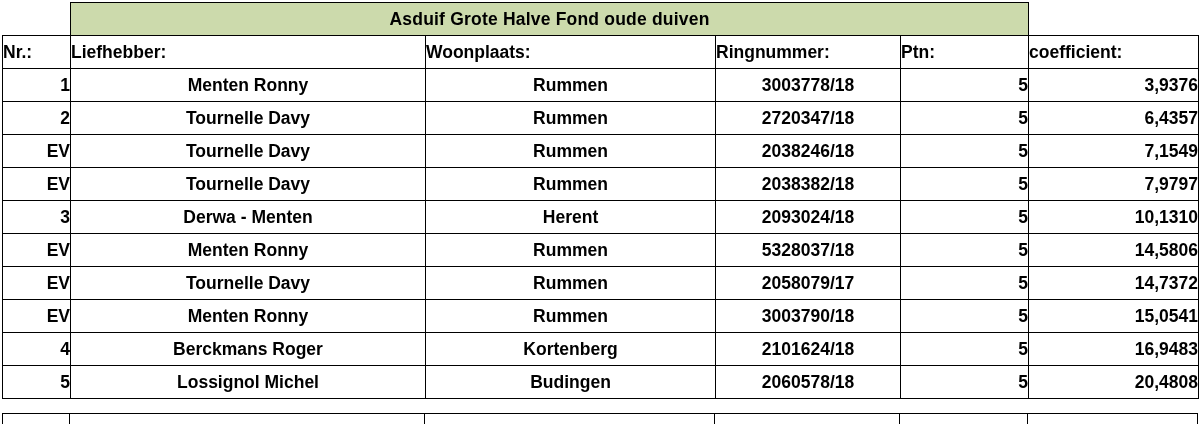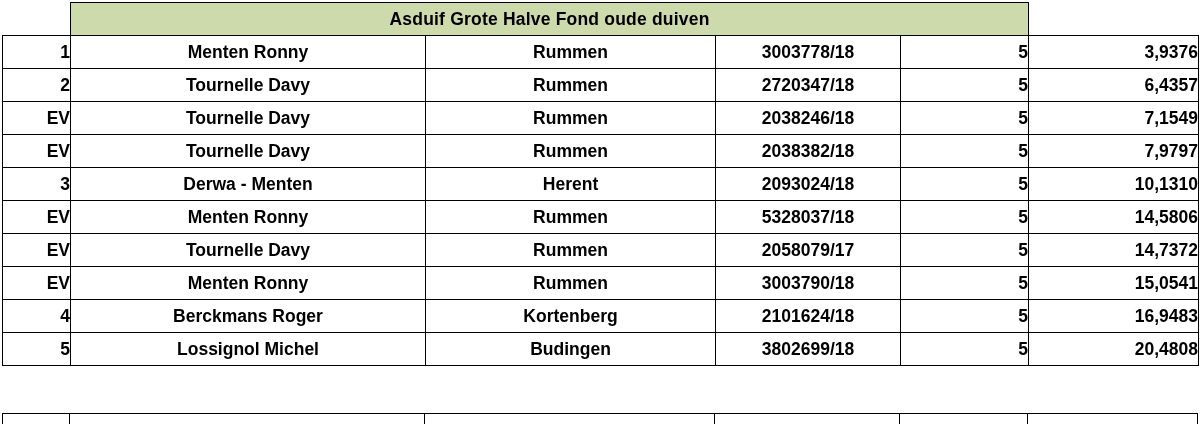--- a/index.html
+++ b/index.html
@@ -104,20 +104,28 @@
       <col style="width:185px">
       <col style="width:128px">
       <col style="width:170px">
     </colgroup>
     <tbody>
       <tr>
         <td class="title-spacer"></td>
         <td class="title-cell" colspan="4">Asduif Grote Halve Fond oude duiven</td>
         <td class="title-spacer"></td>
       </tr>
+      <tr>
+        <td class="hdr num">Nr.:</td>
+        <td class="hdr">Liefhebber:</td>
+        <td class="hdr">Woonplaats:</td>
+        <td class="hdr">Ringnummer:</td>
+        <td class="hdr">Ptn:</td>
+        <td class="hdr">coefficient:</td>
+      </tr>
 
       <tr>
         <td class="c-nr">1</td>
         <td class="c-text">Menten Ronny</td>
         <td class="c-text">Rummen</td>
         <td class="c-text">3003778/18</td>
         <td class="c-num">5</td>
         <td class="c-num">3,9376</td>
       </tr>
       <tr>
@@ -181,21 +189,21 @@
         <td class="c-text">Berckmans Roger</td>
         <td class="c-text">Kortenberg</td>
         <td class="c-text">2101624/18</td>
         <td class="c-num">5</td>
         <td class="c-num">16,9483</td>
       </tr>
       <tr>
         <td class="c-nr">5</td>
         <td class="c-text">Lossignol Michel</td>
         <td class="c-text">Budingen</td>
-        <td class="c-text">3802699/18</td>
+        <td class="c-text">2060578/18</td>
         <td class="c-num">5</td>
         <td class="c-num">20,4808</td>
       </tr>
     </tbody>
   </table>
 
   <div class="footer-strip">
     <span class="vline" style="left:66px"></span>
     <span class="vline" style="left:421px"></span>
     <span class="vline" style="left:711px"></span>

